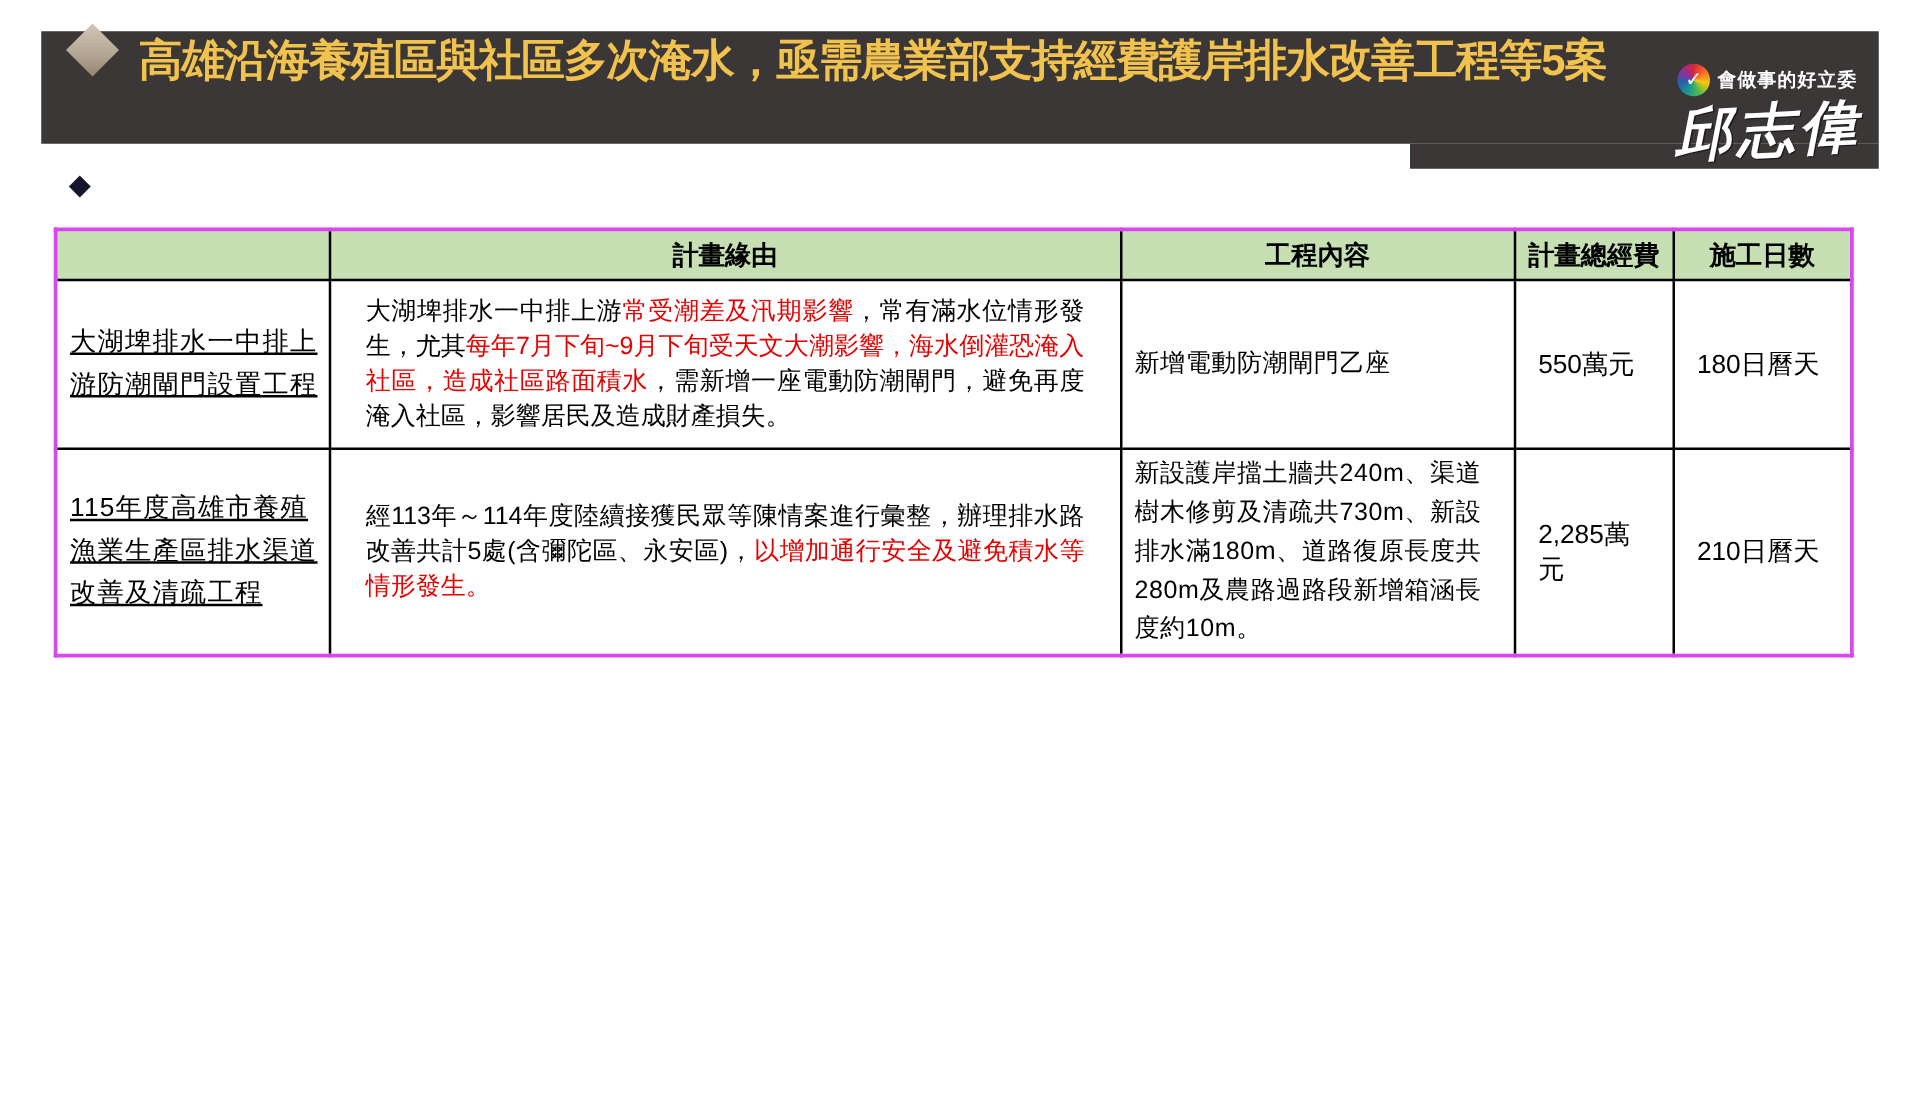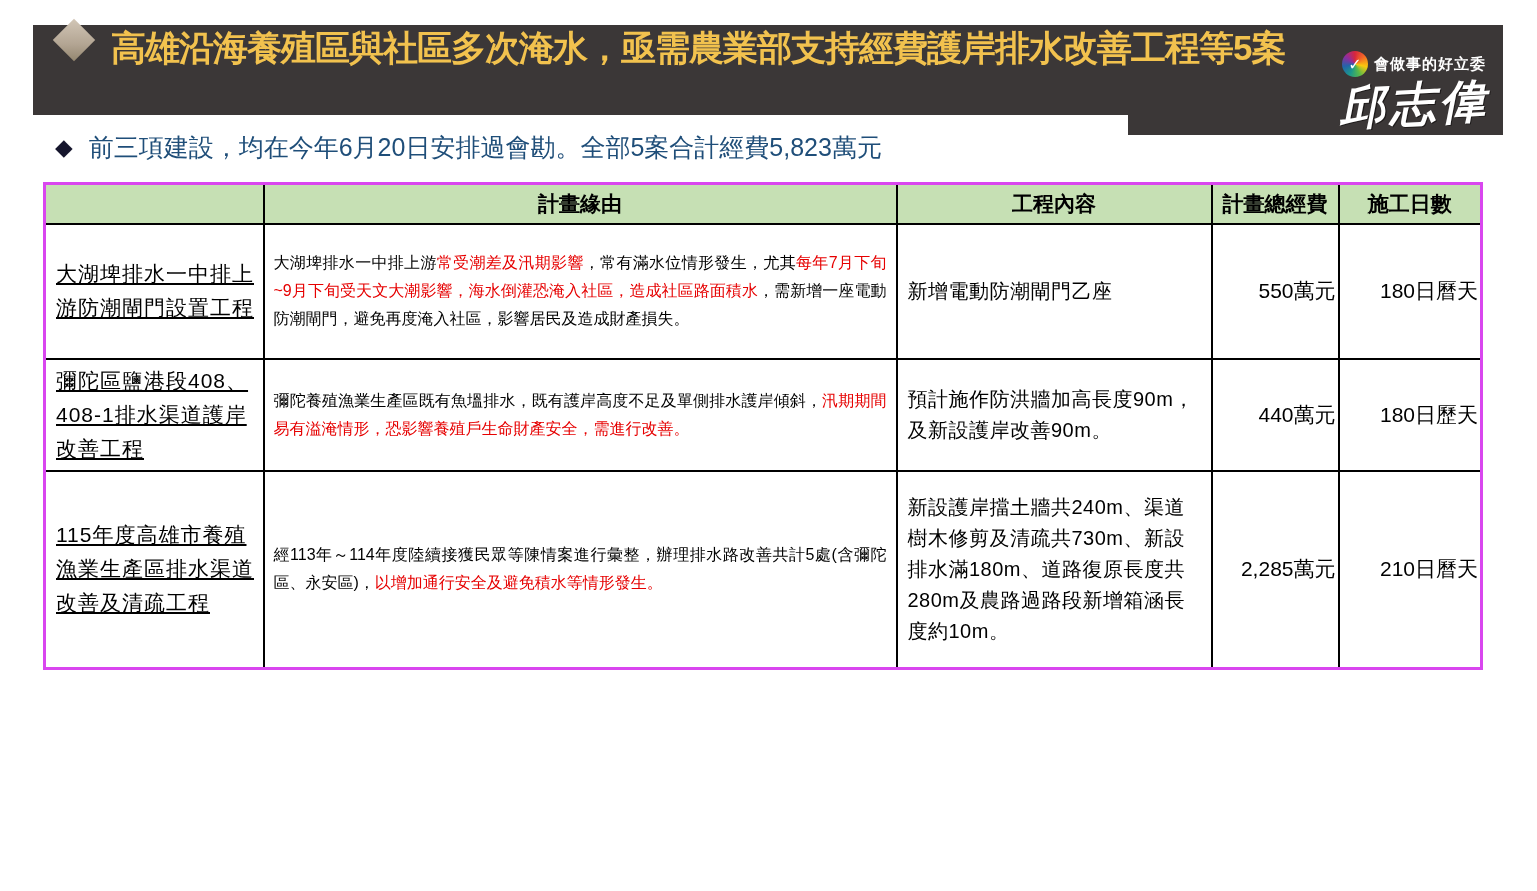--- a/index.html
+++ b/index.html
@@ -82,23 +82,23 @@
   .main-table th{
     background:var(--green);
     font-size:21px;font-weight:600;text-align:center;padding:2px;
   }
   tbody tr:nth-child(1){height:135px;}
   tbody tr:nth-child(2){height:106px;}
   tbody tr:nth-child(3){height:102px;}
   tbody tr:nth-child(4){height:103px;}
   tbody tr:nth-child(5){height:177px;}
   .c-name{font-size:21px;line-height:34px;padding:4px 8px 4px 10px;letter-spacing:1px;text-align:left;text-decoration:underline;}
-  .c-reason{font-size:16px;line-height:28px;padding:4px 9px;text-align:justify;}
-  .c-content{font-size:20px;line-height:31px;padding:20px 10px;text-align:left;letter-spacing:0.5px;}
-  .c-budget,.c-days{font-size:21px;text-align:right;padding:2px;}
+  .c-reason{font-size:20px;line-height:28px;padding:4px 28px;text-align:justify;}
+  .c-content{font-size:20px;line-height:31px;padding:4px 10px;text-align:left;letter-spacing:0.5px;}
+  .c-budget,.c-days{font-size:21px;text-align:left;padding:18px;}
   .red{color:var(--red);}
 </style>
 </head>
 <body>
 
 <div class="slide">
 
   <div class="logo-backdrop"></div>
 
   <div class="header-bar">
@@ -109,21 +109,20 @@
   <div class="logo-panel">
     <div class="logo-row">
       <span class="logo-icon"></span>
       <span class="tagline">會做事的好立委</span>
     </div>
     <div class="signature">邱志偉</div>
   </div>
 
   <div class="subtitle">
     <span class="sub-diamond">◆</span>
-    <span>前三項建設，均在今年6月20日安排過會勘。全部5案合計經費5,823萬元</span>
   </div>
 
   <table class="main-table">
     <colgroup>
       <col style="width:219px">
         <col style="width:633px">
         <col style="width:315px">
         <col style="width:127px">
         <col style="width:143px">
     </colgroup>
@@ -138,27 +137,20 @@
     </thead>
     <tbody id="table-body">
         <tr>
           <td class="c-name">大湖埤排水一中排上游防潮閘門設置工程</td>
           <td class="c-reason"><span>大湖埤排水一中排上游</span><span class="red">常受潮差及汛期影響</span><span>，常有滿水位情形發生，尤其</span><span class="red">每年7月下旬~9月下旬受天文大潮影響，海水倒灌恐淹入社區，造成社區路面積水</span><span>，需新增一座電動防潮閘門，避免再度淹入社區，影響居民及造成財產損失。</span></td>
           <td class="c-content">新增電動防潮閘門乙座</td>
           <td class="c-budget">550萬元</td>
           <td class="c-days">180日曆天</td>
         </tr>
         <tr>
-          <td class="c-name">彌陀區鹽港段408、408-1排水渠道護岸改善工程</td>
-          <td class="c-reason"><span>彌陀養殖漁業生產區既有魚塭排水，既有護岸高度不足及單側排水護岸傾斜，</span><span class="red">汛期期間易有溢淹情形，恐影響養殖戶生命財產安全，需進行改善。</span></td>
-          <td class="c-content">預計施作防洪牆加高長度90m，及新設護岸改善90m。</td>
-          <td class="c-budget">440萬元</td>
-          <td class="c-days">180日歷天</td>
-        </tr>
-        <tr>
           <td class="c-name">115年度高雄市養殖漁業生產區排水渠道改善及清疏工程</td>
           <td class="c-reason"><span>經113年～114年度陸續接獲民眾等陳情案進行彙整，辦理排水路改善共計5處(含彌陀區、永安區)，</span><span class="red">以增加通行安全及避免積水等情形發生。</span></td>
           <td class="c-content">新設護岸擋土牆共240m、渠道樹木修剪及清疏共730m、新設排水滿180m、道路復原長度共280m及農路過路段新增箱涵長度約10m。</td>
           <td class="c-budget">2,285萬元</td>
           <td class="c-days">210日曆天</td>
         </tr>
       </tbody>
   </table>
 
 </div>

